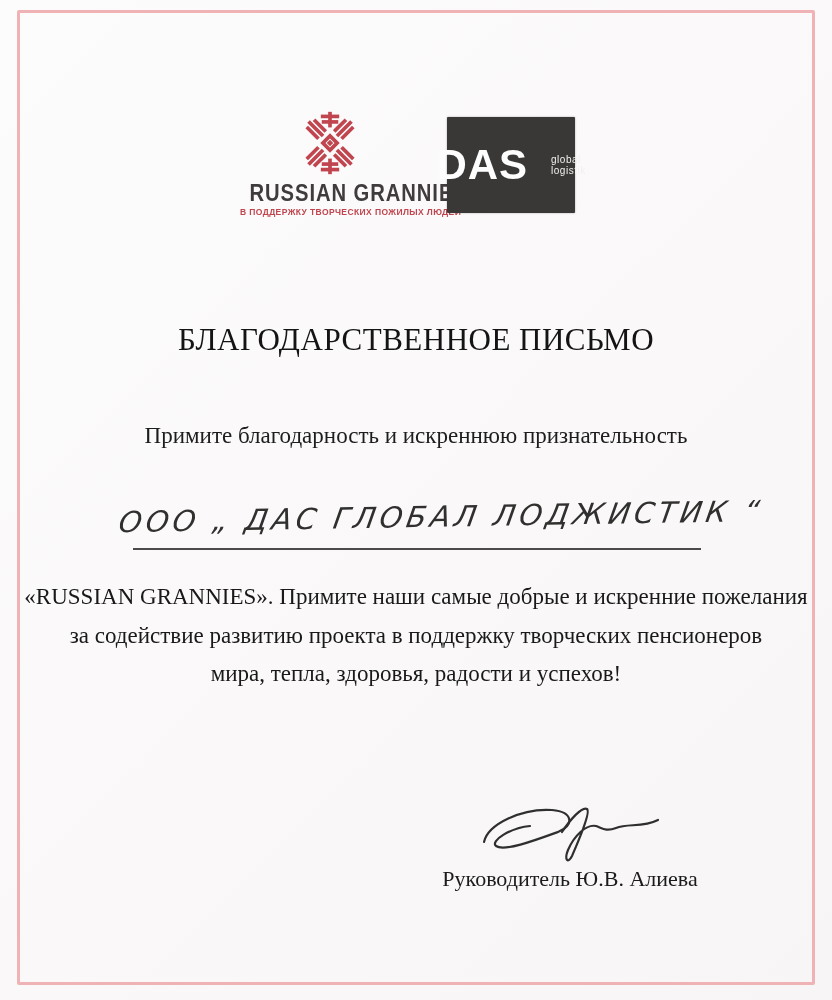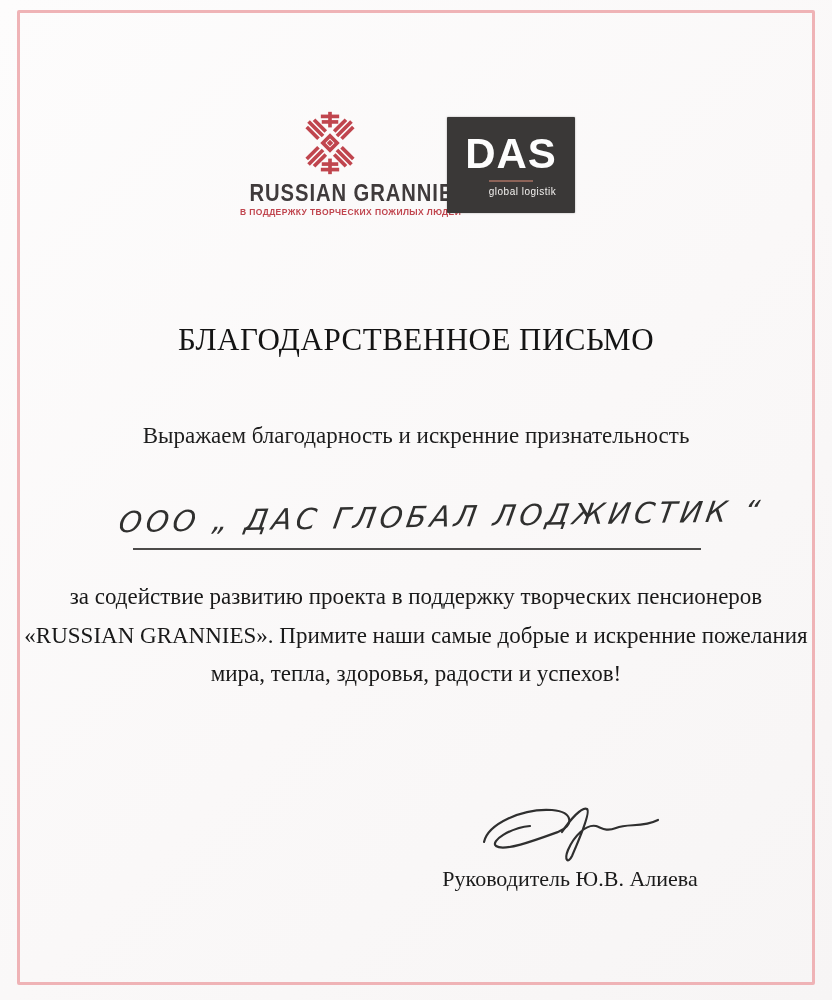--- a/index.html
+++ b/index.html
@@ -32,21 +32,21 @@
   }
   .rg-tagline{
     font-family:"Liberation Sans", sans-serif;
     font-weight:bold;font-size:8.5px;color:#c0454e;
     letter-spacing:.4px;text-transform:uppercase;white-space:nowrap;
     margin-top:1px;
   }
   .das-logo{
     position:absolute;left:447px;top:117px;width:128px;height:96px;
     background:#3a3837;border-radius:1px;
-    display:flex;flex-direction:column;align-items:center;justify-content:center;
+    display:flex;flex-direction:row;align-items:center;justify-content:center;
     box-shadow:0 0 2px rgba(0,0,0,.35);
   }
   .das-name{
     font-family:"Liberation Sans", sans-serif;
     font-weight:bold;font-size:42px;line-height:42px;color:#fdfdfd;
     letter-spacing:1px;
   }
   .das-divider{width:44px;height:2px;background:#8d6358;margin:5px 0 4px 0;}
   .das-subtitle{
     font-family:"Liberation Sans", sans-serif;
@@ -126,28 +126,28 @@
 
     <div class="das-logo">
       <div class="das-name">DAS</div>
       <div class="das-divider"></div>
       <div class="das-subtitle">global logistik</div>
     </div>
   </div>
 
   <div class="title">БЛАГОДАРСТВЕННОЕ ПИСЬМО</div>
 
-  <div class="intro">Выражаем благодарность и искренние признательность</div>
+  <div class="intro">Примите благодарность и искреннюю признательность</div>
 
   <div class="handwritten">ООО „ ДАС ГЛОБАЛ ЛОДЖИСТИК “</div>
   <div class="rule-line"></div>
 
   <div class="body-par">
+    <div>«RUSSIAN GRANNIES». Примите наши самые добрые и искренние пожелания</div>
     <div>за содействие развитию проекта в поддержку творческих пенсионеров</div>
-    <div>«RUSSIAN GRANNIES». Примите наши самые добрые и искренние пожелания</div>
     <div>мира, тепла, здоровья, радости и успехов!</div>
   </div>
 
   <div class="closing-block">
     <svg class="sig-svg" width="200" height="70" viewBox="0 0 200 70">
       <g stroke="#2f2f2f" stroke-width="2.2" fill="none" stroke-linecap="round">
         <path d="M14,44 C18,26 52,10 82,12 C104,14 104,28 88,34 C66,42 34,54 26,48 C20,43 40,30 60,28"></path>
         <path d="M92,34 C100,22 112,8 117,11 C121,14 108,44 102,58 C98,66 94,62 98,52 C104,38 116,26 126,28 C132,30 136,34 146,30 C158,25 172,30 188,22"></path>
       </g>
     </svg>

